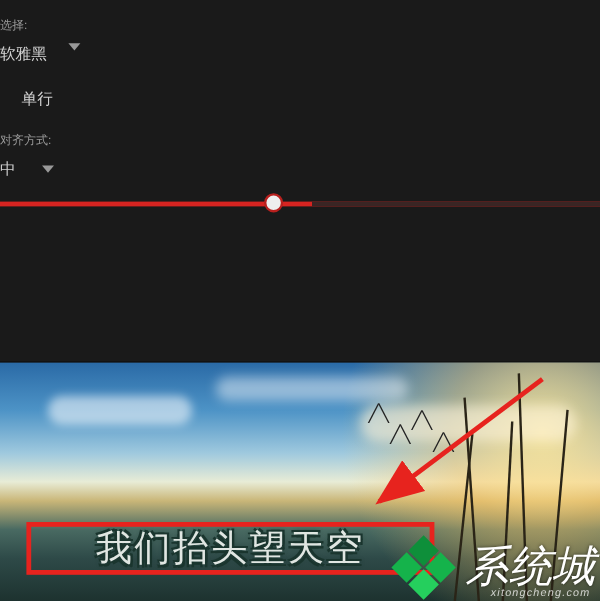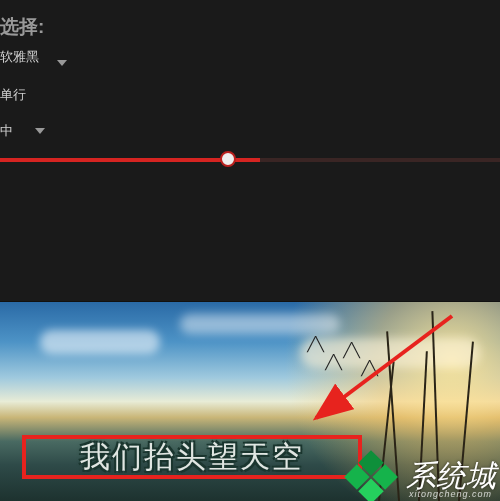--- a/index.html
+++ b/index.html
@@ -6,37 +6,37 @@
   body {
     width: 500px; height: 501px;
     background: #1a1a1a;
     font-family: "Microsoft YaHei", sans-serif;
     color: #c8c8c8;
     font-size: 14px;
     overflow: hidden;
     position: relative;
   }
   .settings { padding: 8px 0 0 0; }
-  .label-row { color: #9a9a9a; font-size: 19px; margin: 6px 0 8px 0; font-weight: bold; }
+  .label-row { color: #9a9a9a; font-size: 10px; margin: 6px 0 8px 0; }
   .select-row {
-    display: flex; align-items: flex-end;
+    display: flex; align-items: flex-start;
     margin-bottom: 20px;
   }
   .select-value { color: #d0d0d0; font-size: 13px; margin-right: 18px; }
   .dropdown-arrow {
     width: 0; height: 0;
     border-left: 5px solid transparent;
     border-right: 5px solid transparent;
     border-top: 6px solid #999;
     display: inline-block;
   }
   .radio-group { margin-bottom: 18px; }
   .radio-opt {
     display: flex; align-items: flex-end;
-    margin: 4px 0; color: #d0d0d0; font-size: 13px;
+    margin: 4px 18px; color: #d0d0d0; font-size: 13px;
     cursor: pointer;
   }
   .align-row {
     display: flex; align-items: center;
     margin-bottom: 14px;
   }
   .align-val { color: #d0d0d0; font-size: 13px; margin-right: 22px; }
 
   .timeline {
     position: relative;
@@ -108,40 +108,41 @@
   }
   .arrow-svg { position:absolute; inset:0; pointer-events:none; }
   .wm-logo {
     position:absolute; right:4px; bottom:4px;
     display:flex; align-items:center;
   }
   .wm-sq { display:grid; grid-template-columns:18px 18px; grid-template-rows:18px 18px; gap:2px; transform:rotate(45deg); margin-right:10px;}
   .wm-sq div{ background:#15b34b; width:18px; height:18px;}
   .wm-sq div:nth-child(1){ background:#0e8f3a;}
   .wm-sq div:nth-child(4){ background:#25cf5d;}
-  .wm-text { font-size:30px; color:#fff; font-weight:300;
+  .wm-text { font-size:36px; color:#fff; font-weight:300;
     text-shadow:0 0 3px rgba(0,0,0,0.6); margin-left:6px; font-style:italic;}
   .wm-sub { position:absolute; right:8px; bottom:2px; font-size:9px; color:rgba(255,255,255,0.75); letter-spacing:1px;font-style:italic;}
 </style>
 </head>
 <body>
 
 <div class="settings">
   <div class="label-row">选择:</div>
   <div class="select-row">
     <span class="select-value">软雅黑</span>
     <span class="dropdown-arrow"></span>
   </div>
 
   <div class="radio-group">
     <div class="radio-opt">
       <span>单行</span>
     </div>
   </div>
 
+  <div class="label-row">对齐方式:</div>
   <div class="align-row">
     <span class="align-val">中</span>
     <span class="dropdown-arrow"></span>
   </div>
 </div>
 
 <div class="timeline">
   <div class="tl-red"></div>
   <div class="tl-dark"></div>
   <div class="tl-handle"></div>

